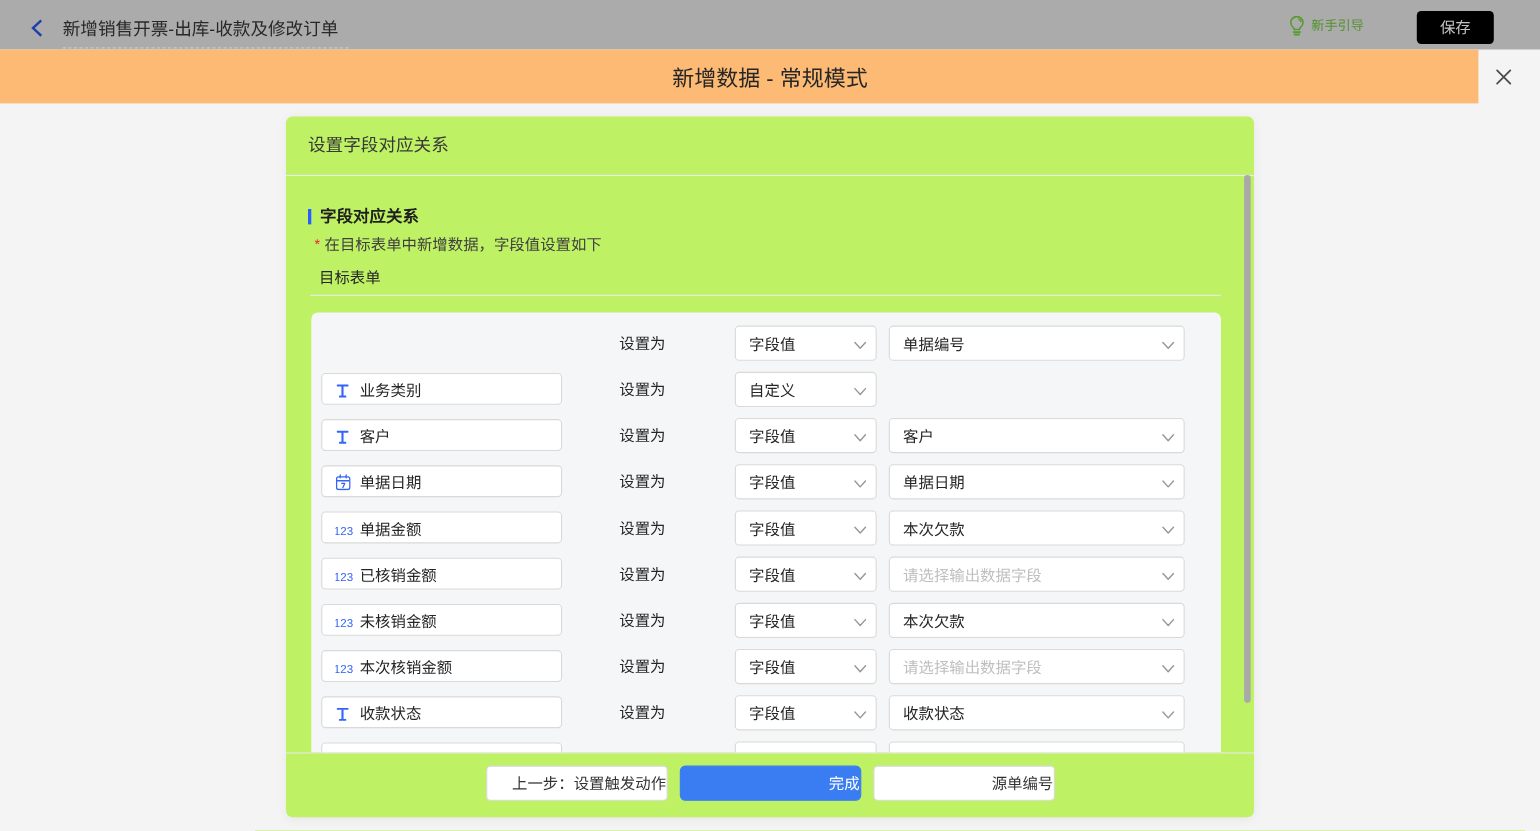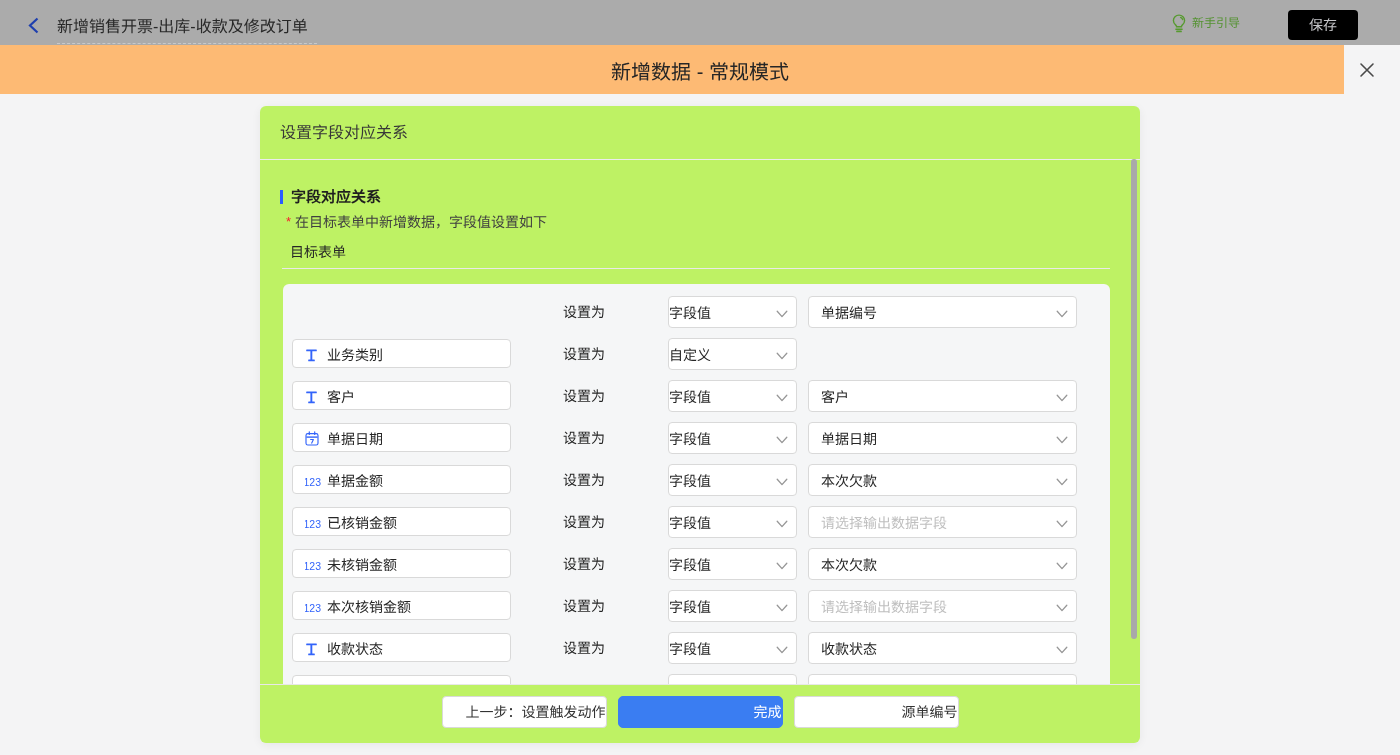--- a/index.html
+++ b/index.html
@@ -33,21 +33,21 @@
 .cols { position:absolute; left:0; top:81px; width:880px; font-size:14px; color:#262626; }
 .cols .c1 { position:absolute; left:30px; top:0; }
 .cols .c2 { position:absolute; left:585px; top:0;margin-top:40px; }
 .divider { position:absolute; left:22px; top:108px; width:828px; border-top:1px solid #e9e9e9; }
 .grid { position:absolute; left:23px; top:124px; width:827px; height:400px; background:#f5f6f7; border-radius:6px 6px 0 0; padding-top:7px; }
 
 .row { position:relative; height:42px; }
 .inp { position:absolute; left:9px; top:6px; width:219px; height:29px; background:#fff; border:1px solid #d9d9d9; border-radius:4px; font-size:14px; color:#262626; line-height:30px; padding-left:12px; }
 .inp .fic { display:inline-block; width:22px; vertical-align:-2px; }
 .setwei { position:absolute; left:280px; top:0; height:42px; line-height:42px; font-size:14px; color:#262626; }
-.sel1 { position:absolute; left:385px; top:5px; width:129px; height:32px; background:#fff; border:1px solid #d9d9d9; border-radius:4px; font-size:14px; color:#262626; line-height:32px; }
+.sel1 { position:absolute; left:385px; top:5px; width:129px; height:32px; background:#fff; border:1px solid #d9d9d9; border-radius:4px; font-size:14px; color:#262626; line-height:32px; padding-left:12px; }
 .sel2 { position:absolute; left:525px; top:5px; width:269px; height:32px; background:#fff; border:1px solid #d9d9d9; border-radius:4px; font-size:14px; color:#262626; line-height:32px; padding-left:12px; }
 .ph { color:#bfbfbf; }
 .chev { position:absolute; right:8px; top:11px; }
 
 .thumb { position:absolute; left:871px; top:53px; width:6px; height:480px; background:#a9a9a9; border-radius:3px; }
 
 .p-foot { position:absolute; left:0; top:578px; width:880px; height:59px; border-top:1px solid #e8e8e8; }
 .btns { position:absolute; left:0; top:11px; width:880px; text-align:center; font-size:0; }
 .btn { display:inline-block; height:32px; line-height:30px; font-size:14px; text-align:right; border-radius:4px; margin:0 5.5px; }
 .btn.w { width:165px; background:#fff; border:1px solid #d9d9d9; color:#333; }

